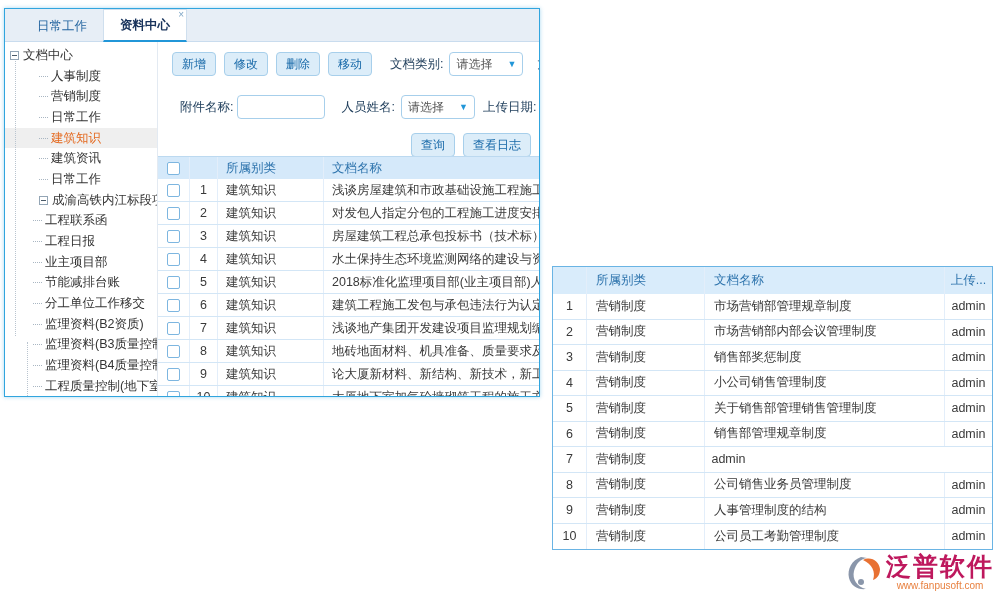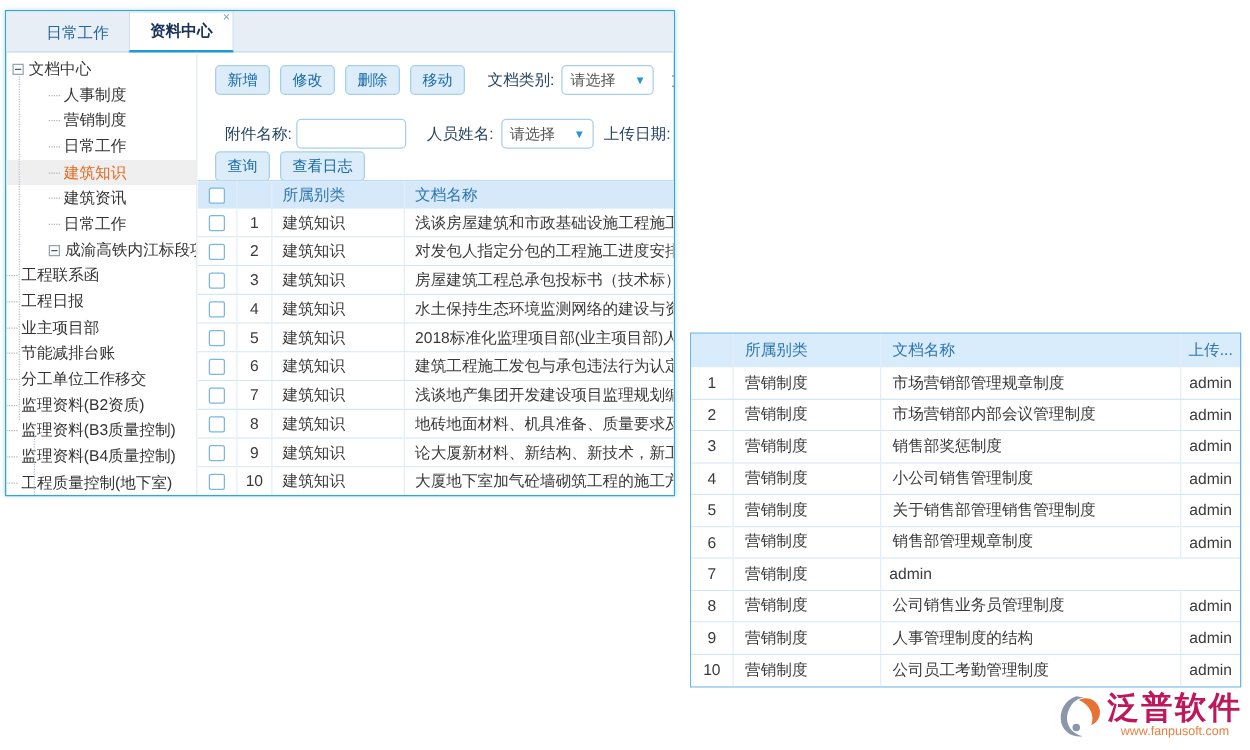--- a/index.html
+++ b/index.html
@@ -28,33 +28,33 @@
   .vline { position:absolute; border-left:1px dotted #b9c4cf; width:0; }
   .vl1 { left:10px; top:14px; height:280px; }
   .vl2 { left:22px; top:300px; height:88px; }
   .titem { height:20.7px; display:flex; align-items:center; font-size:12.5px;
     color:#333; white-space:nowrap; cursor:pointer; overflow:hidden; }
   .titem .label { overflow:hidden; }
   .titem.sel { background:#efefef; }
   .titem.sel .label { color:#e4691f; }
   .lvl0 { padding-left:5px; }
   .lvl1 { padding-left:34px; }
-  .lvl2 { }
+  .lvl2 { padding-left:28px; }
   .exp { flex:none; width:9px; height:9px; border:1px solid #93a5b5; background:#fff;
     position:relative; margin-right:4px; }
   .exp::after { content:""; position:absolute; left:1px; right:1px; top:3px;
     border-top:1px solid #4a5a68; }
   .dash { flex:none; width:9px; border-top:1px dotted #a9b6c2; margin-right:3px; }
 
   
   .main { flex:1; min-width:0; overflow:hidden; display:flex; flex-direction:column; }
   .trow { display:flex; align-items:center; white-space:nowrap; flex:none; padding-left:14px; }
   .trow1 { margin-top:9px; height:26px;text-align:right; }
   .trow2 { margin-top:17px; height:26px; }
-  .trow3 { margin-top:2px; height:22px; }
+  .trow3 { margin-top:14px; height:22px;justify-content:flex-end; }
   .btn { font-size:12px; color:#1668a8; background:#dcedf9; border:1px solid #a7cfeb;
     border-radius:4px; padding:4px 9px; margin-right:8px; cursor:pointer; line-height:14px; }
   .flabel { font-size:12.5px; color:#24425f; }
   .selbox { width:74px; height:24px; background:#fff; border:1px solid #a7cfeb;
     border-radius:4px; display:flex; align-items:center; justify-content:space-between;
     padding:0 6px; font-size:12px; color:#555; cursor:pointer; flex:none; }
   .caret { font-size:9px; color:#2196d8; }
   .txtinput { width:88px; height:24px; border:1px solid #a7cfeb; border-radius:4px;
     font-size:12px; padding:0 5px; color:#333; outline:none; flex:none; }
 

